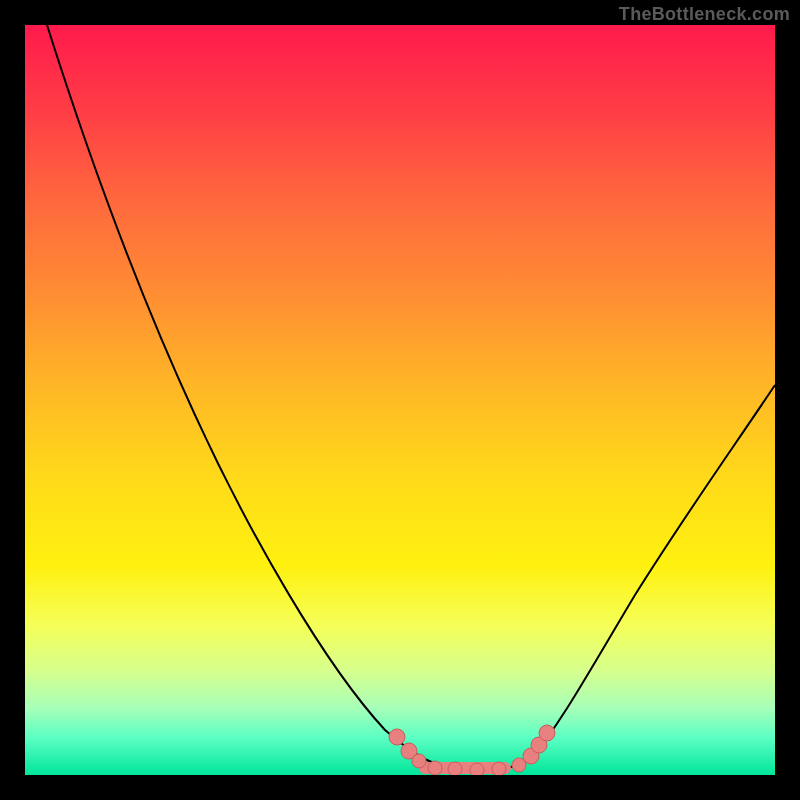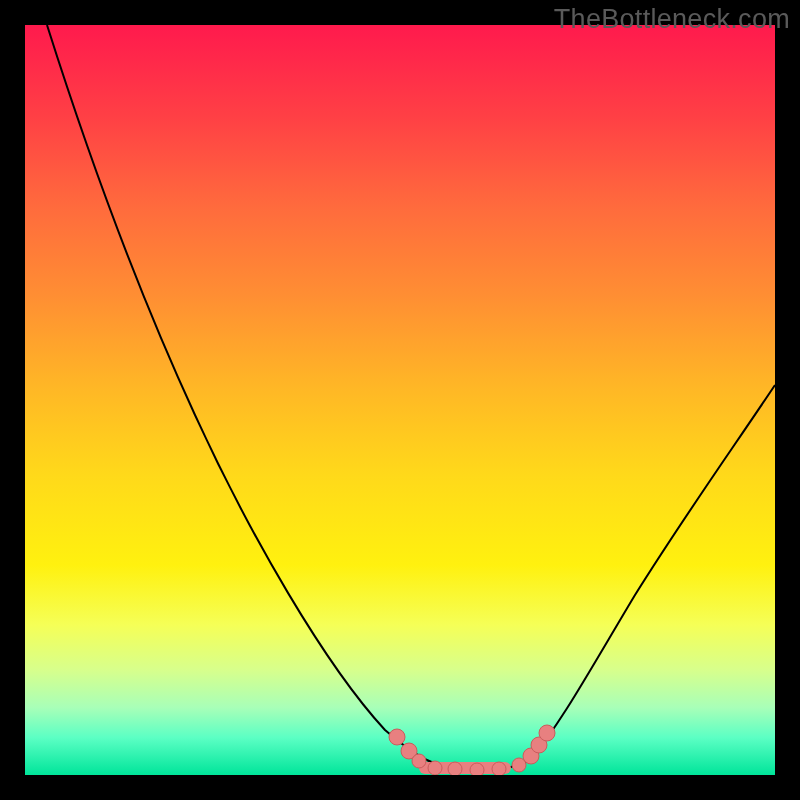--- a/index.html
+++ b/index.html
@@ -29,22 +29,22 @@
       #d7ff8c 86%,
       #a8ffb8 91%,
       #5cffc4 95%,
       #00e59a 100%);
   }
   .watermark {
     position: absolute;
     top: 4px;
     right: 10px;
     color: #5a5a5a;
-    font-size: 27px;
-    font-weight: 400;
+    font-size: 18px;
+    font-weight: 700;
     letter-spacing: 0.3px;
     z-index: 5;
     user-select: none;
   }
   svg.plot {
     position: absolute;
     left: 0;
     top: 0;
     width: 750px;
     height: 750px;

